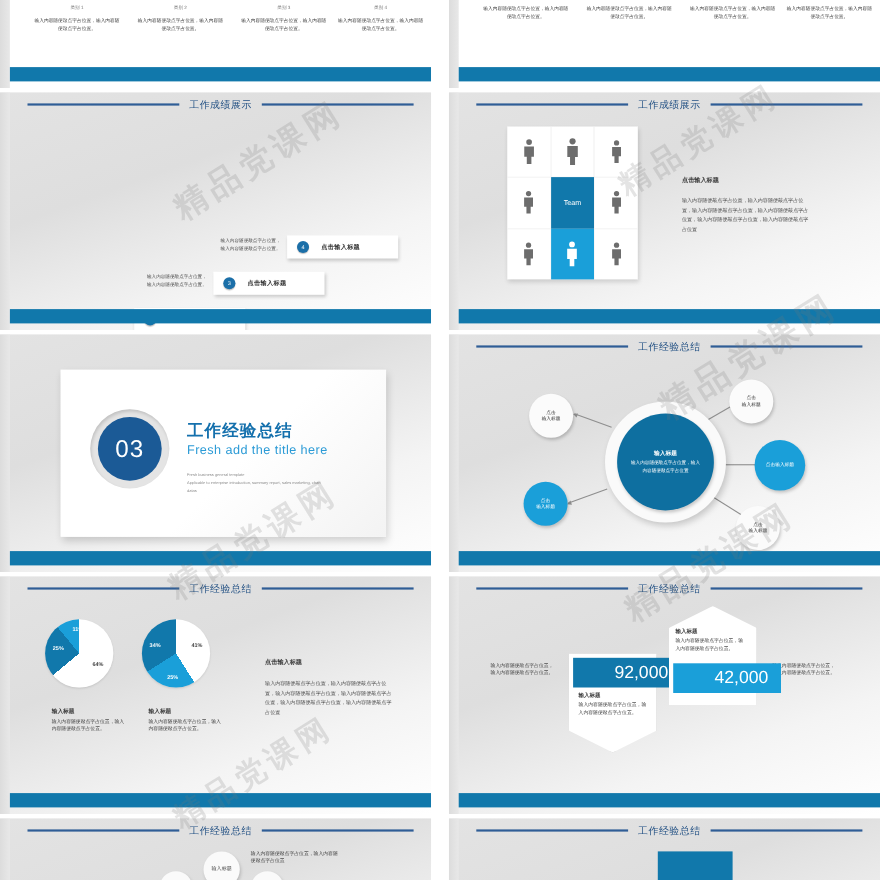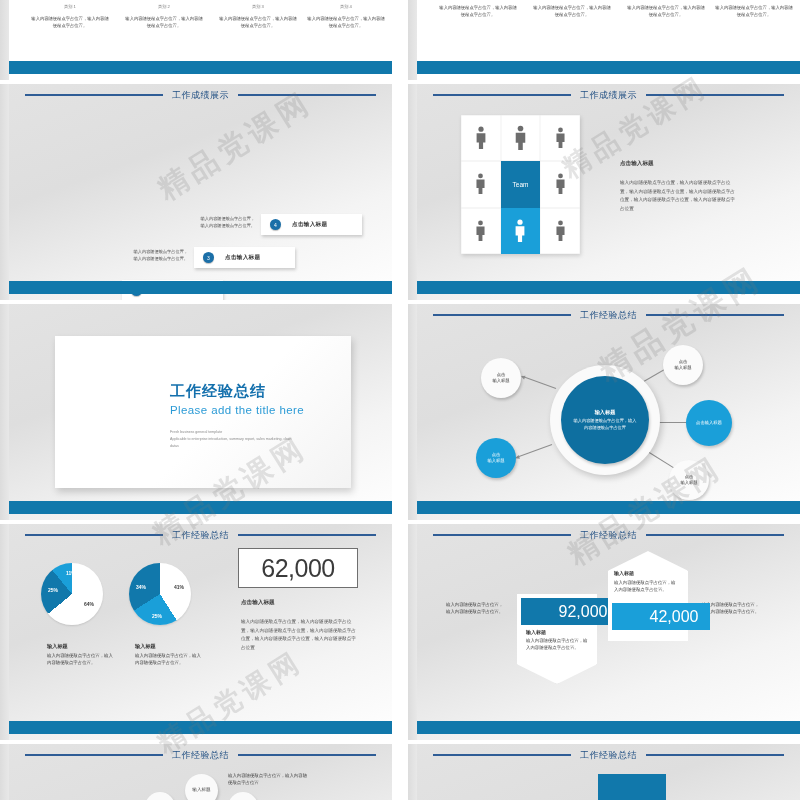--- a/index.html
+++ b/index.html
@@ -223,22 +223,27 @@
     <div class="h-cn" style="position:absolute;left:212px;top:76px;font-size:5.6px;color:#3a3a3a;">点击输入标题</div>
     <div class="body-cn-2" style="position:absolute;left:212px;top:95px;width:117px;">输入内容随便敲点字占位置，输入内容随便敲点字占位置，输入内容随便敲点字占位置，输入内容随便敲点字占位置，输入内容随便敲点字占位置，输入内容随便敲点字占位置</div>
 
     <div class="botbar"></div>
   </div>
 
   <div class="slide" style="left:0;top:304px;width:392px;height:216px;">
     <div class="edge-l"></div>
 
     <div class="cover" style="left:55px;top:32px;width:296px;height:152px;">
+      <div class="ring" style="left:27px;top:36px;width:72px;height:72px;">
+        <div class="disc" style="width:58px;height:58px;">
+          <span>03</span>
+        </div>
+      </div>
       <div class="t-cn" style="left:115px;top:46px;">工作经验总结</div>
-      <div class="t-en" style="left:115px;top:68px;">Please add the title here</div>
+      <div class="t-en" style="left:115px;top:68px;">Fresh add the title here</div>
       <div class="t-sub" style="left:115px;top:93px;">Fresh business  general template</div>
       <div class="t-sub" style="left:115px;top:100px;">Applicable to enterprise introduction, summary report, sales marketing, chart</div>
       <div class="t-sub" style="left:115px;top:107px;">datas</div>
     </div>
 
     <div class="botbar"></div>
   </div>
 
   <div class="slide" style="left:408px;top:304px;width:392px;height:216px;">
     <div class="edge-l"></div>
@@ -305,23 +310,20 @@
 
     <div style="position:absolute;left:47px;top:119px;width:68px;">
       <div class="h-cn" style="font-size:5.2px;margin-bottom:2px;">输入标题</div>
       <div class="body-cn">输入内容随便敲点字占位置，输入内容随便敲点字占位置。</div>
     </div>
     <div style="position:absolute;left:135px;top:119px;width:68px;">
       <div class="h-cn" style="font-size:5.2px;margin-bottom:2px;">输入标题</div>
       <div class="body-cn">输入内容随便敲点字占位置，输入内容随便敲点字占位置。</div>
     </div>
 
-    <div class="bignum-box" style="left:238px;top:24px;width:118px;height:38px;">
-      <span>62,000</span>
-    </div>
     <div class="h-cn" style="position:absolute;left:241px;top:75px;font-size:5.6px;">点击输入标题</div>
     <div class="body-cn-2" style="position:absolute;left:241px;top:94px;width:117px;">输入内容随便敲点字占位置，输入内容随便敲点字占位置，输入内容随便敲点字占位置，输入内容随便敲点字占位置，输入内容随便敲点字占位置，输入内容随便敲点字占位置</div>
 
     <div class="botbar"></div>
   </div>
 
   <div class="slide" style="left:408px;top:524px;width:392px;height:216px;">
     <div class="edge-l"></div>
     <div class="hdr" style="top:4px;height:14px;left:9px;right:0;">
       <div class="rule" style="width:138px;"></div>

